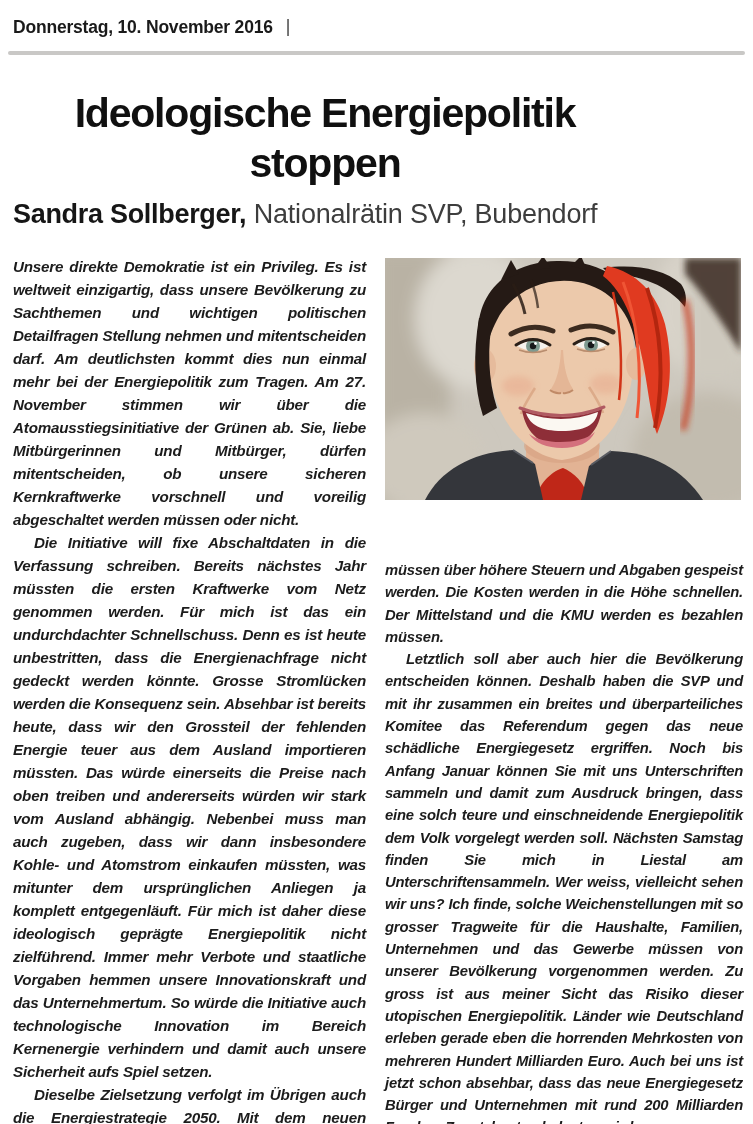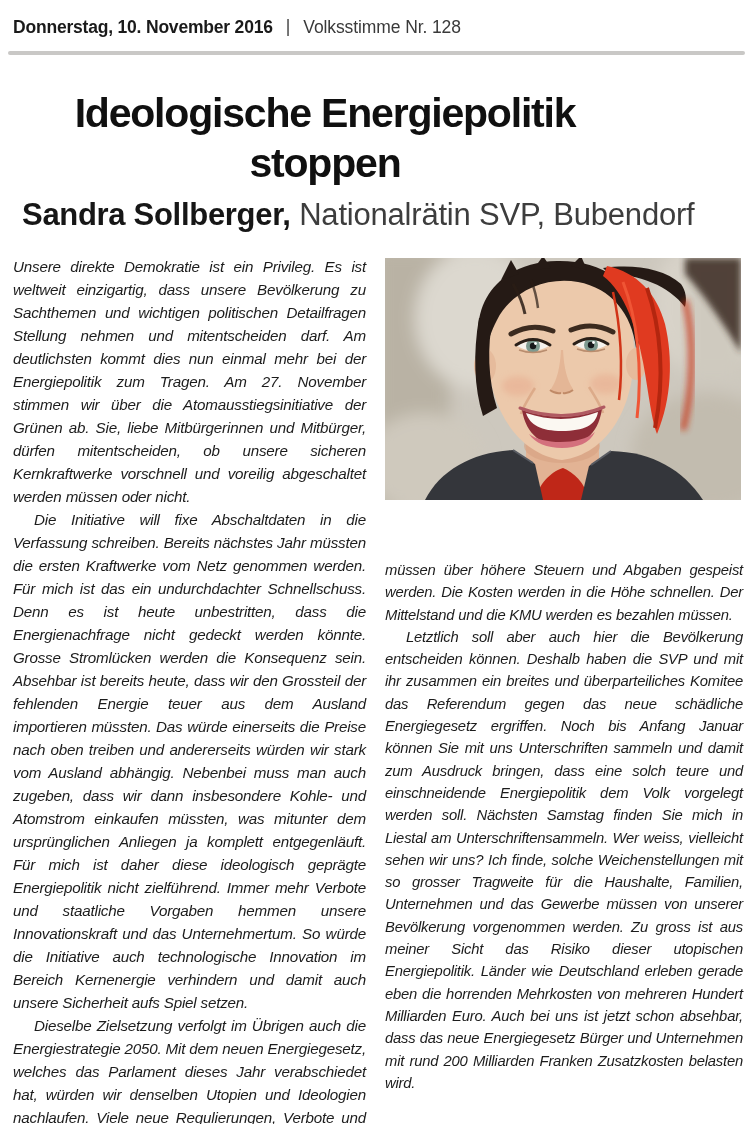--- a/index.html
+++ b/index.html
@@ -23,50 +23,49 @@
     background:#c9c8c6; border-radius:2px;
   }
   
   .headline {
     position:absolute; left:10px; top:88px; width:630px; margin:0;
     font-size:41px; line-height:50px; font-weight:bold;
     letter-spacing:-1.2px; color:#101010;text-align:center;
   }
   
   .byline {
-    position:absolute; left:22px; top:201px; width:720px;
-    font-size:31px; line-height:27px; white-space:nowrap;
+    position:absolute; left:13px; top:201px; width:720px;
+    font-size:27px; line-height:27px; white-space:nowrap;
   }
   .byline .name { font-weight:bold; color:#161616; letter-spacing:-0.3px; }
   .byline .role { font-weight:normal; color:#3d3d3d; letter-spacing:-0.2px; }
   
   .col {
     position:absolute; font-style:italic; color:#1c1c1c;
     text-align:justify; letter-spacing:-0.2px;
   }
   .col-left  { left:13px;  top:255px; width:353px; font-size:15.2px; line-height:23px; }
   .col-right { left:385px; top:515px; width:358px; font-size:14.8px; line-height:22.3px;margin-top:44px; }
-  .col p { margin:0; }
+  .col p { margin:0;font-weight:bold; }
   .col p.indent { text-indent:21px; }
   
   .photo {
     position:absolute; left:385px; top:258px; width:356px; height:242px;
     overflow:hidden;
   }
   .photo svg { display:block; }
 </style>
 </head>
 <body>
 
 <div class="page">
 
   <div class="kicker">
     <span class="date">Donnerstag, 10. November 2016</span>
     <span class="sep">|</span>
-    <span class="issue">Volksstimme Nr. 128</span>
   </div>
   <div class="rule"></div>
 
   <h1 class="headline">Ideologische Energiepolitik stoppen</h1>
 
   <div class="byline">
     <span class="name">Sandra Sollberger,</span>
     <span class="role">Nationalrätin SVP, Bubendorf</span>
   </div>
 

